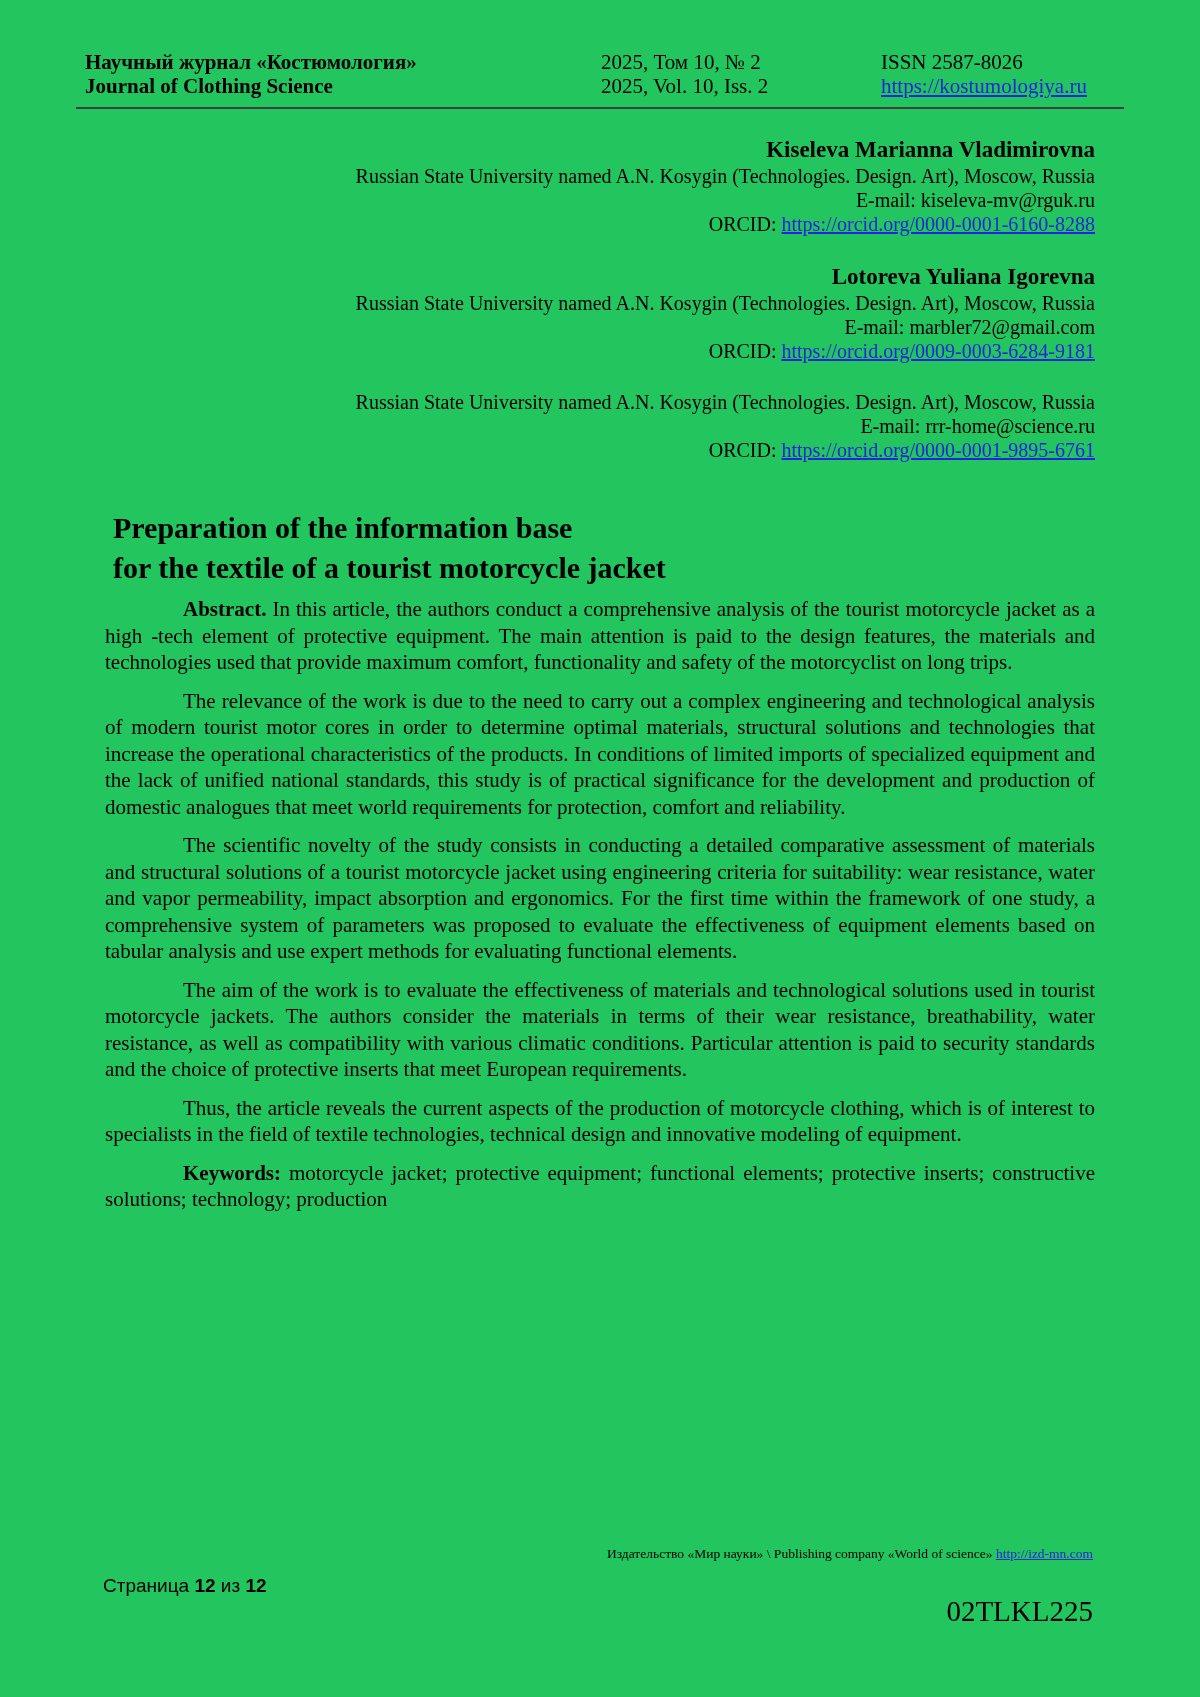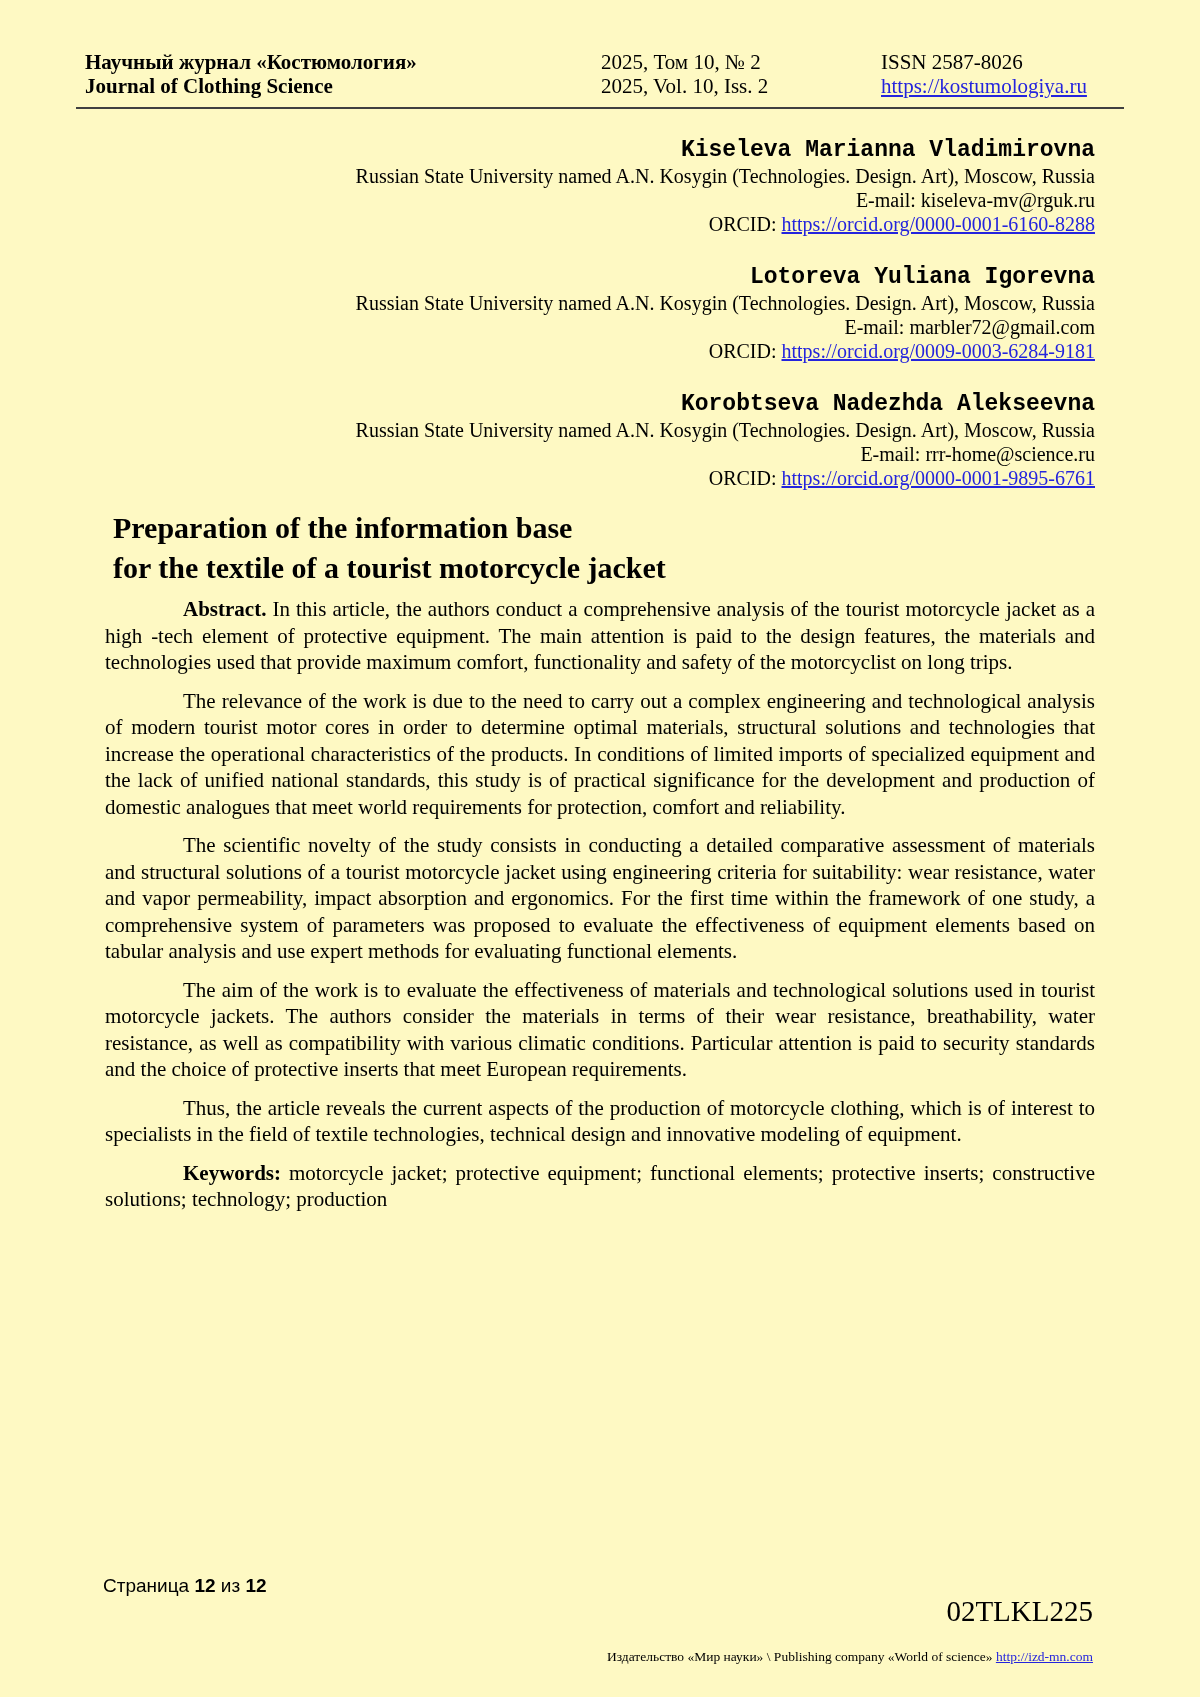--- a/index.html
+++ b/index.html
@@ -1,37 +1,37 @@
 <!DOCTYPE html>
 <html><head>
 <meta charset="utf-8">
 <style>
   html,body{margin:0;padding:0;background:#ffffff;}
   .page{
     position:relative;
     width:1200px;height:1697px;
-    background:#fef9c3;
+    background:#22c55e;
     font-family:"Liberation Serif", serif;
     color:#000000;
     overflow:hidden;
   }
   
   .header{
     position:absolute;left:76px;top:50px;width:1048px;
     display:grid;grid-template-columns:525px 280px 1fr;
     padding-bottom:9px;border-bottom:2px solid #404040;
     font-size:21px;line-height:24px;
   }
   .h-left{padding-left:9px;font-weight:bold;}
   
   .link{color:#2424dd;text-decoration:underline;cursor:pointer;}
   
   .authors{position:absolute;left:105px;top:136px;width:990px;text-align:right;}
   .author{margin-bottom:27px;}
-  .author-name{font-size:23px;font-weight:bold;line-height:28px;font-family:Liberation Mono, monospace;}
+  .author-name{font-size:23px;font-weight:bold;line-height:28px;}
   .author-line{font-size:20px;line-height:24px;}
   
   .title{
     position:absolute;left:105px;top:500px;width:990px;margin:8px;
     font-size:30px;line-height:40px;font-weight:bold;
   }
   
   .body-text{position:absolute;left:105px;top:596px;width:990px;}
   .para{
     margin:0 0 12px 0;
@@ -42,21 +42,21 @@
   .page-num{
     position:absolute;left:103px;top:1574px;
     font-family:"Liberation Sans", sans-serif;
     font-size:19px;line-height:24px;
   }
   .article-code{
     position:absolute;right:107px;top:1594px;
     font-size:29px;line-height:34px;text-align:left;
   }
   .publisher{
-    position:absolute;right:107px;top:1648px;
+    position:absolute;right:107px;top:1545px;
     font-size:13.5px;line-height:17px;text-align:right;
   }
   .publisher .link{font-size:13.5px;}
 </style>
 </head>
 <body>
 
 <div class="page">
 
   <div class="header">
@@ -84,21 +84,20 @@
     </div>
 
     <div class="author">
       <div class="author-name">Lotoreva Yuliana Igorevna</div>
       <div class="author-line">Russian State University named A.N. Kosygin (Technologies. Design. Art), Moscow, Russia</div>
       <div class="author-line">E-mail: marbler72@gmail.com</div>
       <div class="author-line"><span>ORCID: </span><a class="link" href="#">https://orcid.org/0009-0003-6284-9181</a></div>
     </div>
 
     <div class="author">
-      <div class="author-name">Korobtseva Nadezhda Alekseevna</div>
       <div class="author-line">Russian State University named A.N. Kosygin (Technologies. Design. Art), Moscow, Russia</div>
       <div class="author-line">E-mail: rrr-home@science.ru</div>
       <div class="author-line"><span>ORCID: </span><a class="link" href="#">https://orcid.org/0000-0001-9895-6761</a></div>
     </div>
 
   </div>
 
   <h1 class="title"><span>Preparation of the information base</span><br><span>for the textile of a tourist motorcycle jacket</span></h1>
 
   <div class="body-text">

